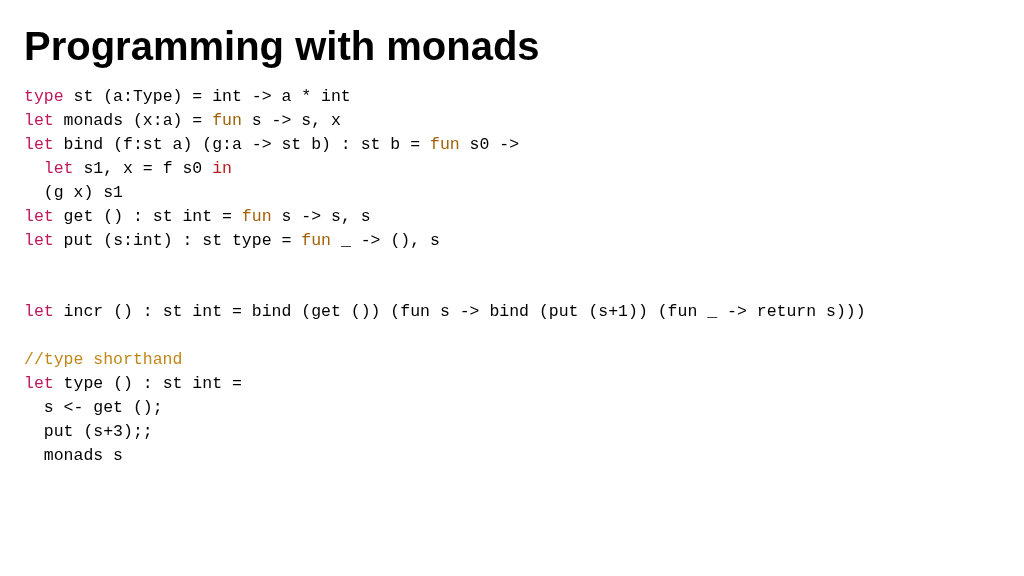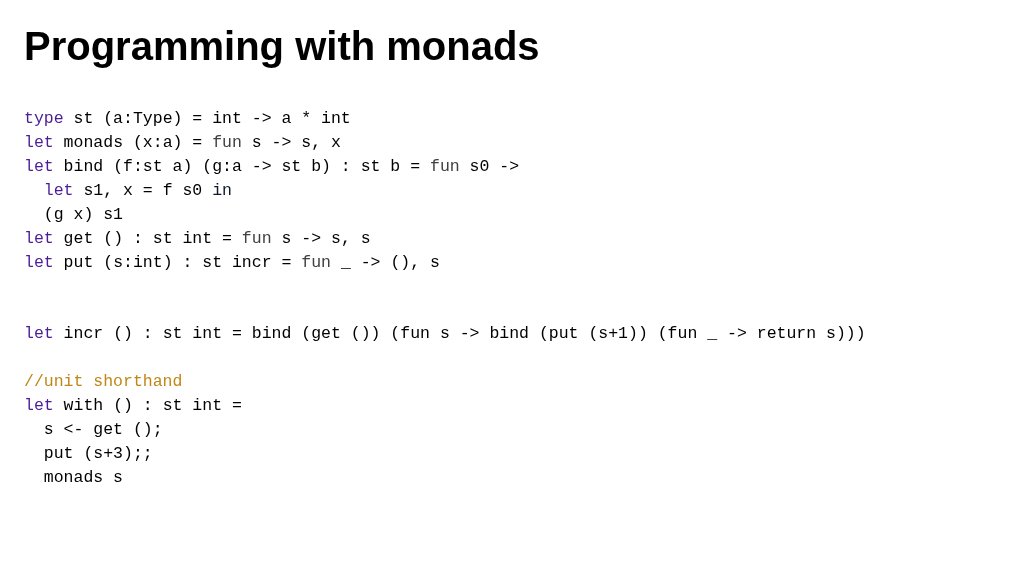--- a/index.html
+++ b/index.html
@@ -8,47 +8,47 @@
       background: #ffffff;
       width: 1024px;
       height: 576px;
       padding: 24px 24px;
       overflow: hidden;
     }
     h1 {
       font-size: 40px;
       font-weight: 700;
       color: #000;
-      margin-bottom: 38px;
+      margin-bottom: 16px;
     }
     pre.code {
       font-family: Consolas, 'Courier New', monospace;
       font-size: 16.5px;
       line-height: 1.45;
       white-space: pre;
       color: #000;
     }
-    .kw-blue { color: #4c1d95; }
-    .kw-magenta { color: #404040; }
-    .kw-red { color: #0f172a; }
+    .kw-blue { color: #be185d; }
+    .kw-magenta { color: #a16207; }
+    .kw-red { color: #b91c1c; }
     .comment { color: #c08718; }
   </style>
 </head>
 <body>
 
 <h1>Programming with monads</h1>
 
 <pre class="code"><span><span class="kw-blue">type</span><span> st (a:Type) = int -&gt; a * int</span></span>
 <span><span class="kw-blue">let</span><span> monads (x:a) = </span><span class="kw-magenta">fun</span><span> s -&gt; s, x</span></span>
 <span><span class="kw-blue">let</span><span> bind (f:st a) (g:a -&gt; st b) : st b = </span><span class="kw-magenta">fun</span><span> s0 -&gt;</span></span>
 <span><span>  </span><span class="kw-blue">let</span><span> s1, x = f s0 </span><span class="kw-red">in</span></span>
 <span>  (g x) s1</span>
 <span><span class="kw-blue">let</span><span> get () : st int = </span><span class="kw-magenta">fun</span><span> s -&gt; s, s</span></span>
-<span><span class="kw-blue">let</span><span> put (s:int) : st incr = </span><span class="kw-magenta">fun</span><span> _ -&gt; (), s</span></span>
+<span><span class="kw-blue">let</span><span> put (s:int) : st type = </span><span class="kw-magenta">fun</span><span> _ -&gt; (), s</span></span>
 
 
 <span><span class="kw-blue">let</span><span> incr () : st int = bind (get ()) (fun s -&gt; bind (put (s+1)) (fun _ -&gt; return s)))</span></span>
 
-<span class="comment">//unit shorthand</span>
-<span><span class="kw-blue">let</span><span> with () : st int =</span></span>
+<span class="comment">//type shorthand</span>
+<span><span class="kw-blue">let</span><span> type () : st int =</span></span>
 <span>  s &lt;- get ();</span>
 <span>  put (s+3);;</span>
 <span>  monads s</span></pre>
 
 </body></html>

